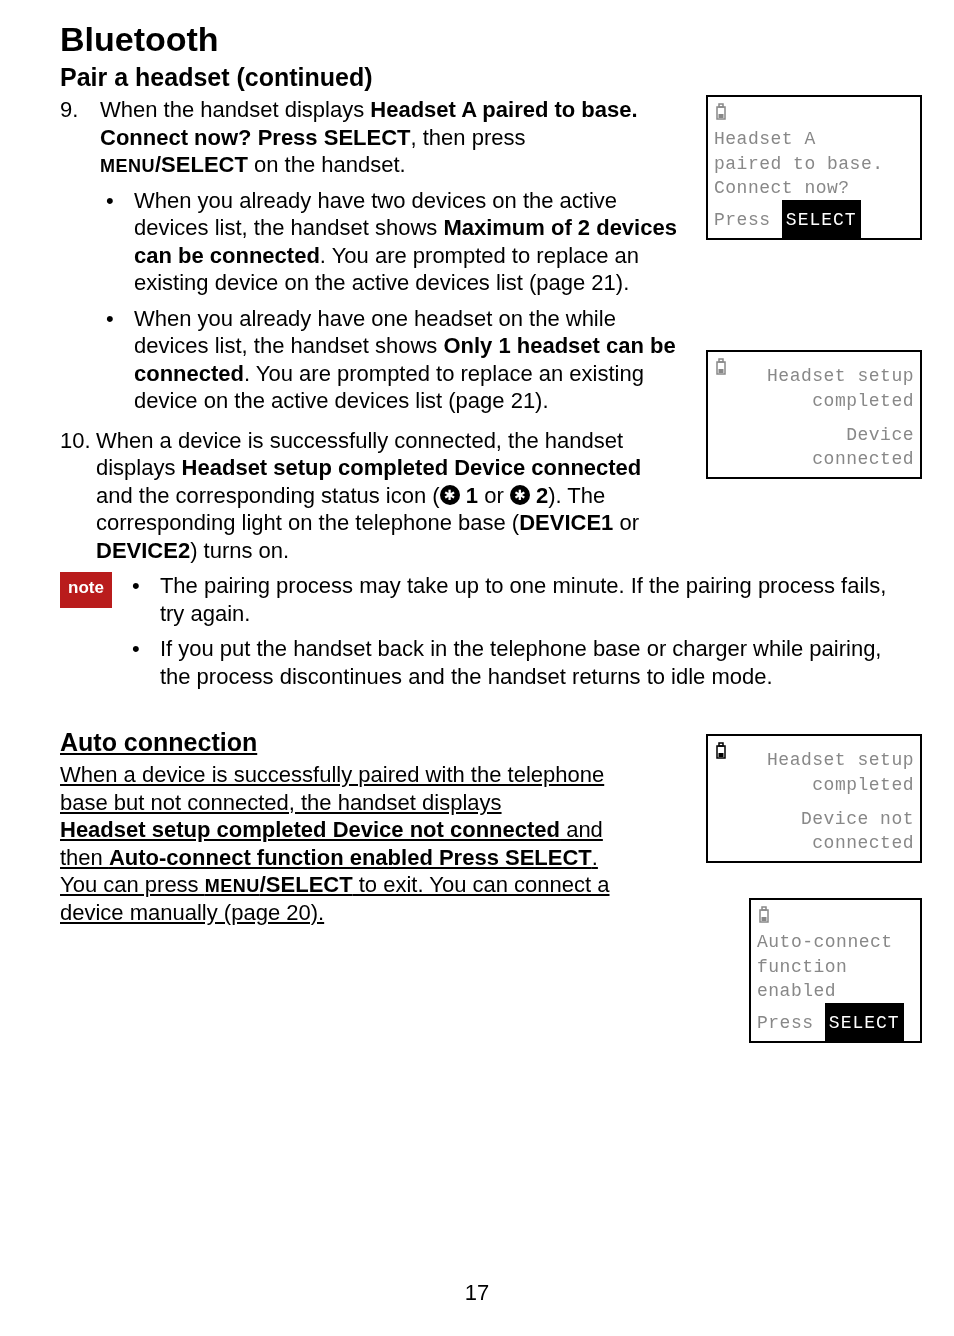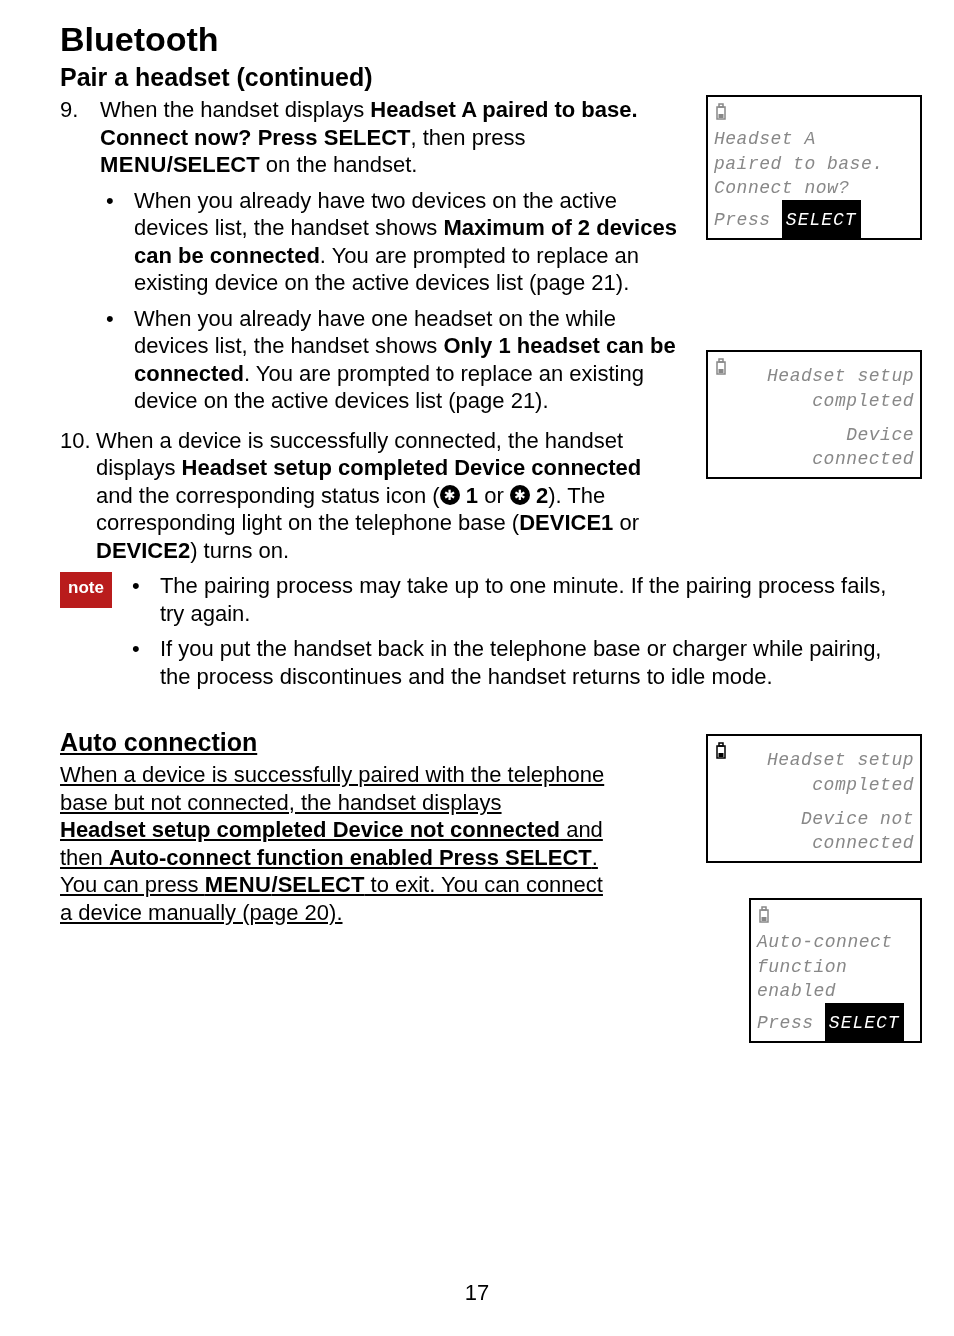--- a/index.html
+++ b/index.html
@@ -50,21 +50,21 @@
     font-size: 22px;
     line-height: 1.25;
     margin-bottom: 8px;
   }
   .bullet-dot {
     min-width: 28px;
     text-align: left;
     padding-left: 6px;
   }
   .small-caps {
-    font-size: 22px;
+    font-size: 18px;
     font-weight: bold;
     letter-spacing: 0.5px;
   }
   .bold { font-weight: bold; }
   .lcd {
     position: absolute;
     border: 2px solid #000;
     padding: 6px 6px;
     font-family: "Courier New", monospace;
     font-size: 18px;
@@ -135,21 +135,20 @@
     font-size: 22px;
     margin-top: 40px;
   }
   .main-col {
     width: 620px;
   }
   .lcd-pixel {
     font-family: "Courier New", monospace;
     letter-spacing: 0.5px;
     color: #888;
-    font-style: italic;
   }
 </style>
 </head>
 <body>
 
 <div class="page">
   <div class="h1">Bluetooth</div>
   <div class="h2">Pair a headset (continued)</div>
 
   <div class="main-col">

